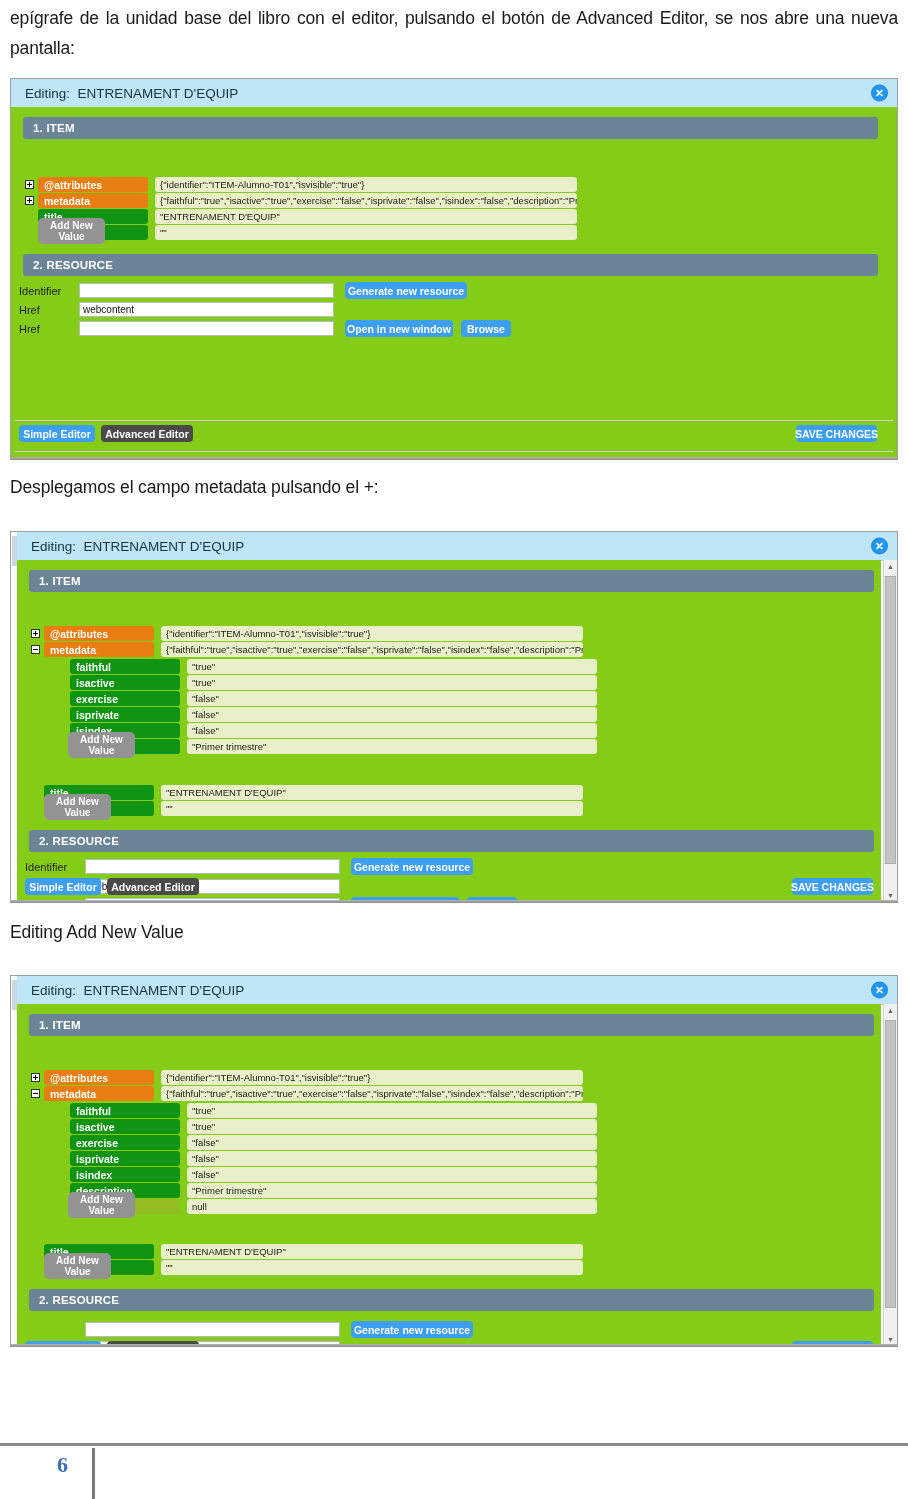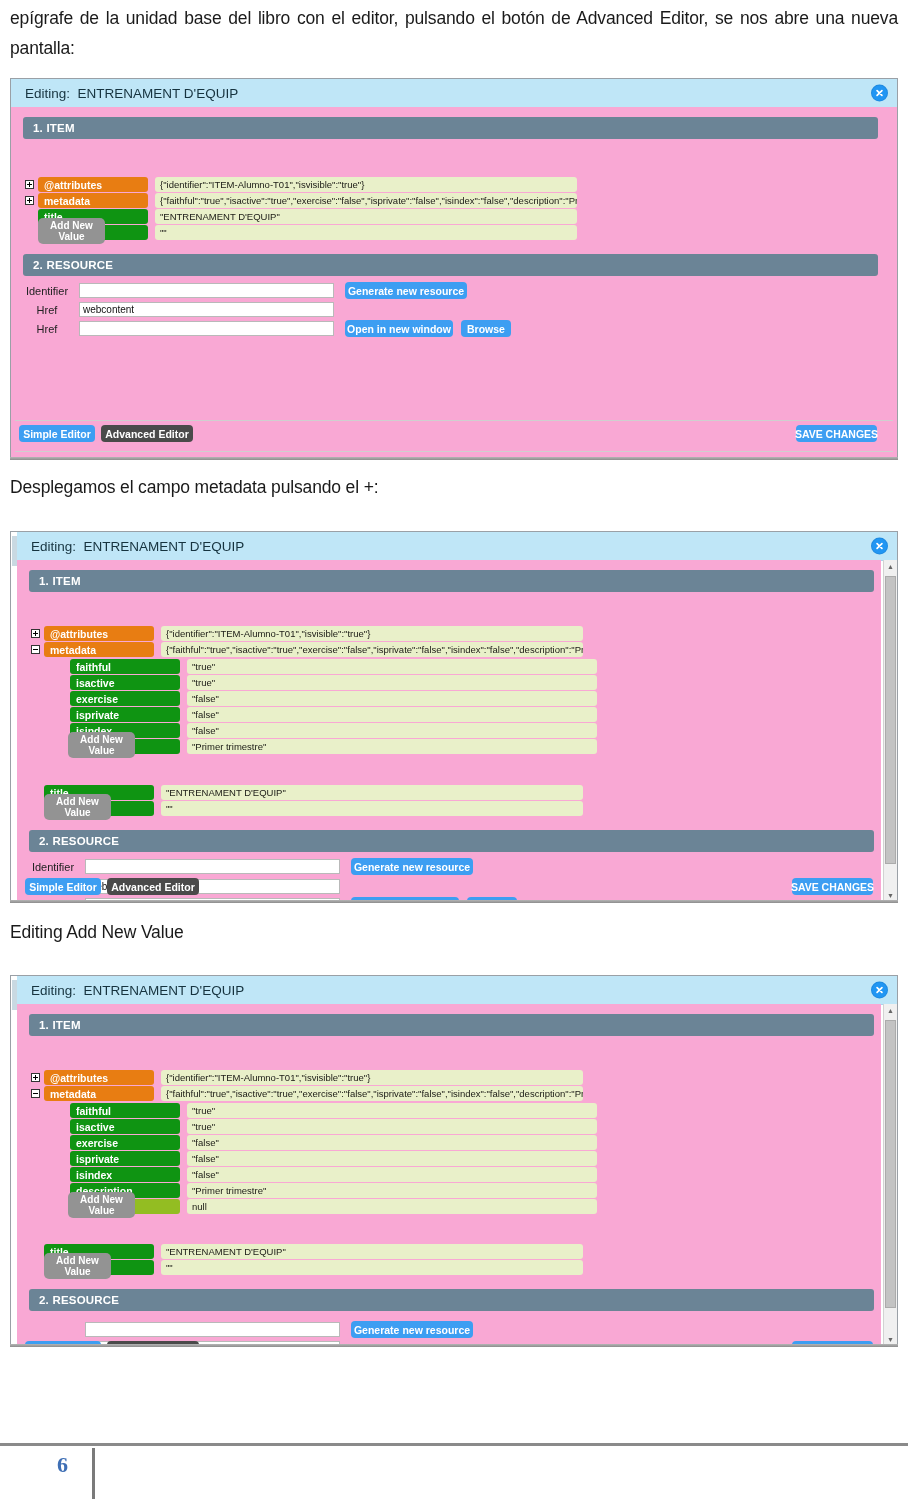--- a/index.html
+++ b/index.html
@@ -58,21 +58,21 @@
     width:15px;height:15px;border-radius:50%;
     background:#2196f3;
     display:flex;align-items:center;justify-content:center;
     box-shadow:0 0 0 1px #1f8ae0;
   }
   .close-btn svg{display:block;}
 
   
   .dlg-body{
     position:absolute;left:1px;right:1px;top:29px;bottom:1px;
-    background:#f9a8d4;
+    background:#84cc16;
     overflow:hidden;
   }
 
   
   .sec-head{
     position:absolute;height:22px;
     background:#6b8496;
     border-radius:3px;
     display:flex;align-items:center;
   }
@@ -117,21 +117,21 @@
     position:absolute;width:67px;height:26px;
     background:#939393;border-radius:5px;
     color:#fff;font-size:10px;font-weight:bold;
     display:flex;flex-direction:column;align-items:center;justify-content:center;
     line-height:11px;text-align:center;
   }
 
   
   .f-label{
     position:absolute;font-size:11px;color:#222;
-    text-align:center;white-space:nowrap;
+    text-align:left;white-space:nowrap;
   }
   .f-input{
     position:absolute;height:15px;
     border:1px solid #b9b9b9;background:#fff;box-sizing:border-box;
     font-size:10px;color:#111;
     display:flex;align-items:center;padding-left:3px;
   }
   .btn-blue{
     position:absolute;height:17px;
     background:#3d9ef2;border-radius:4px;

